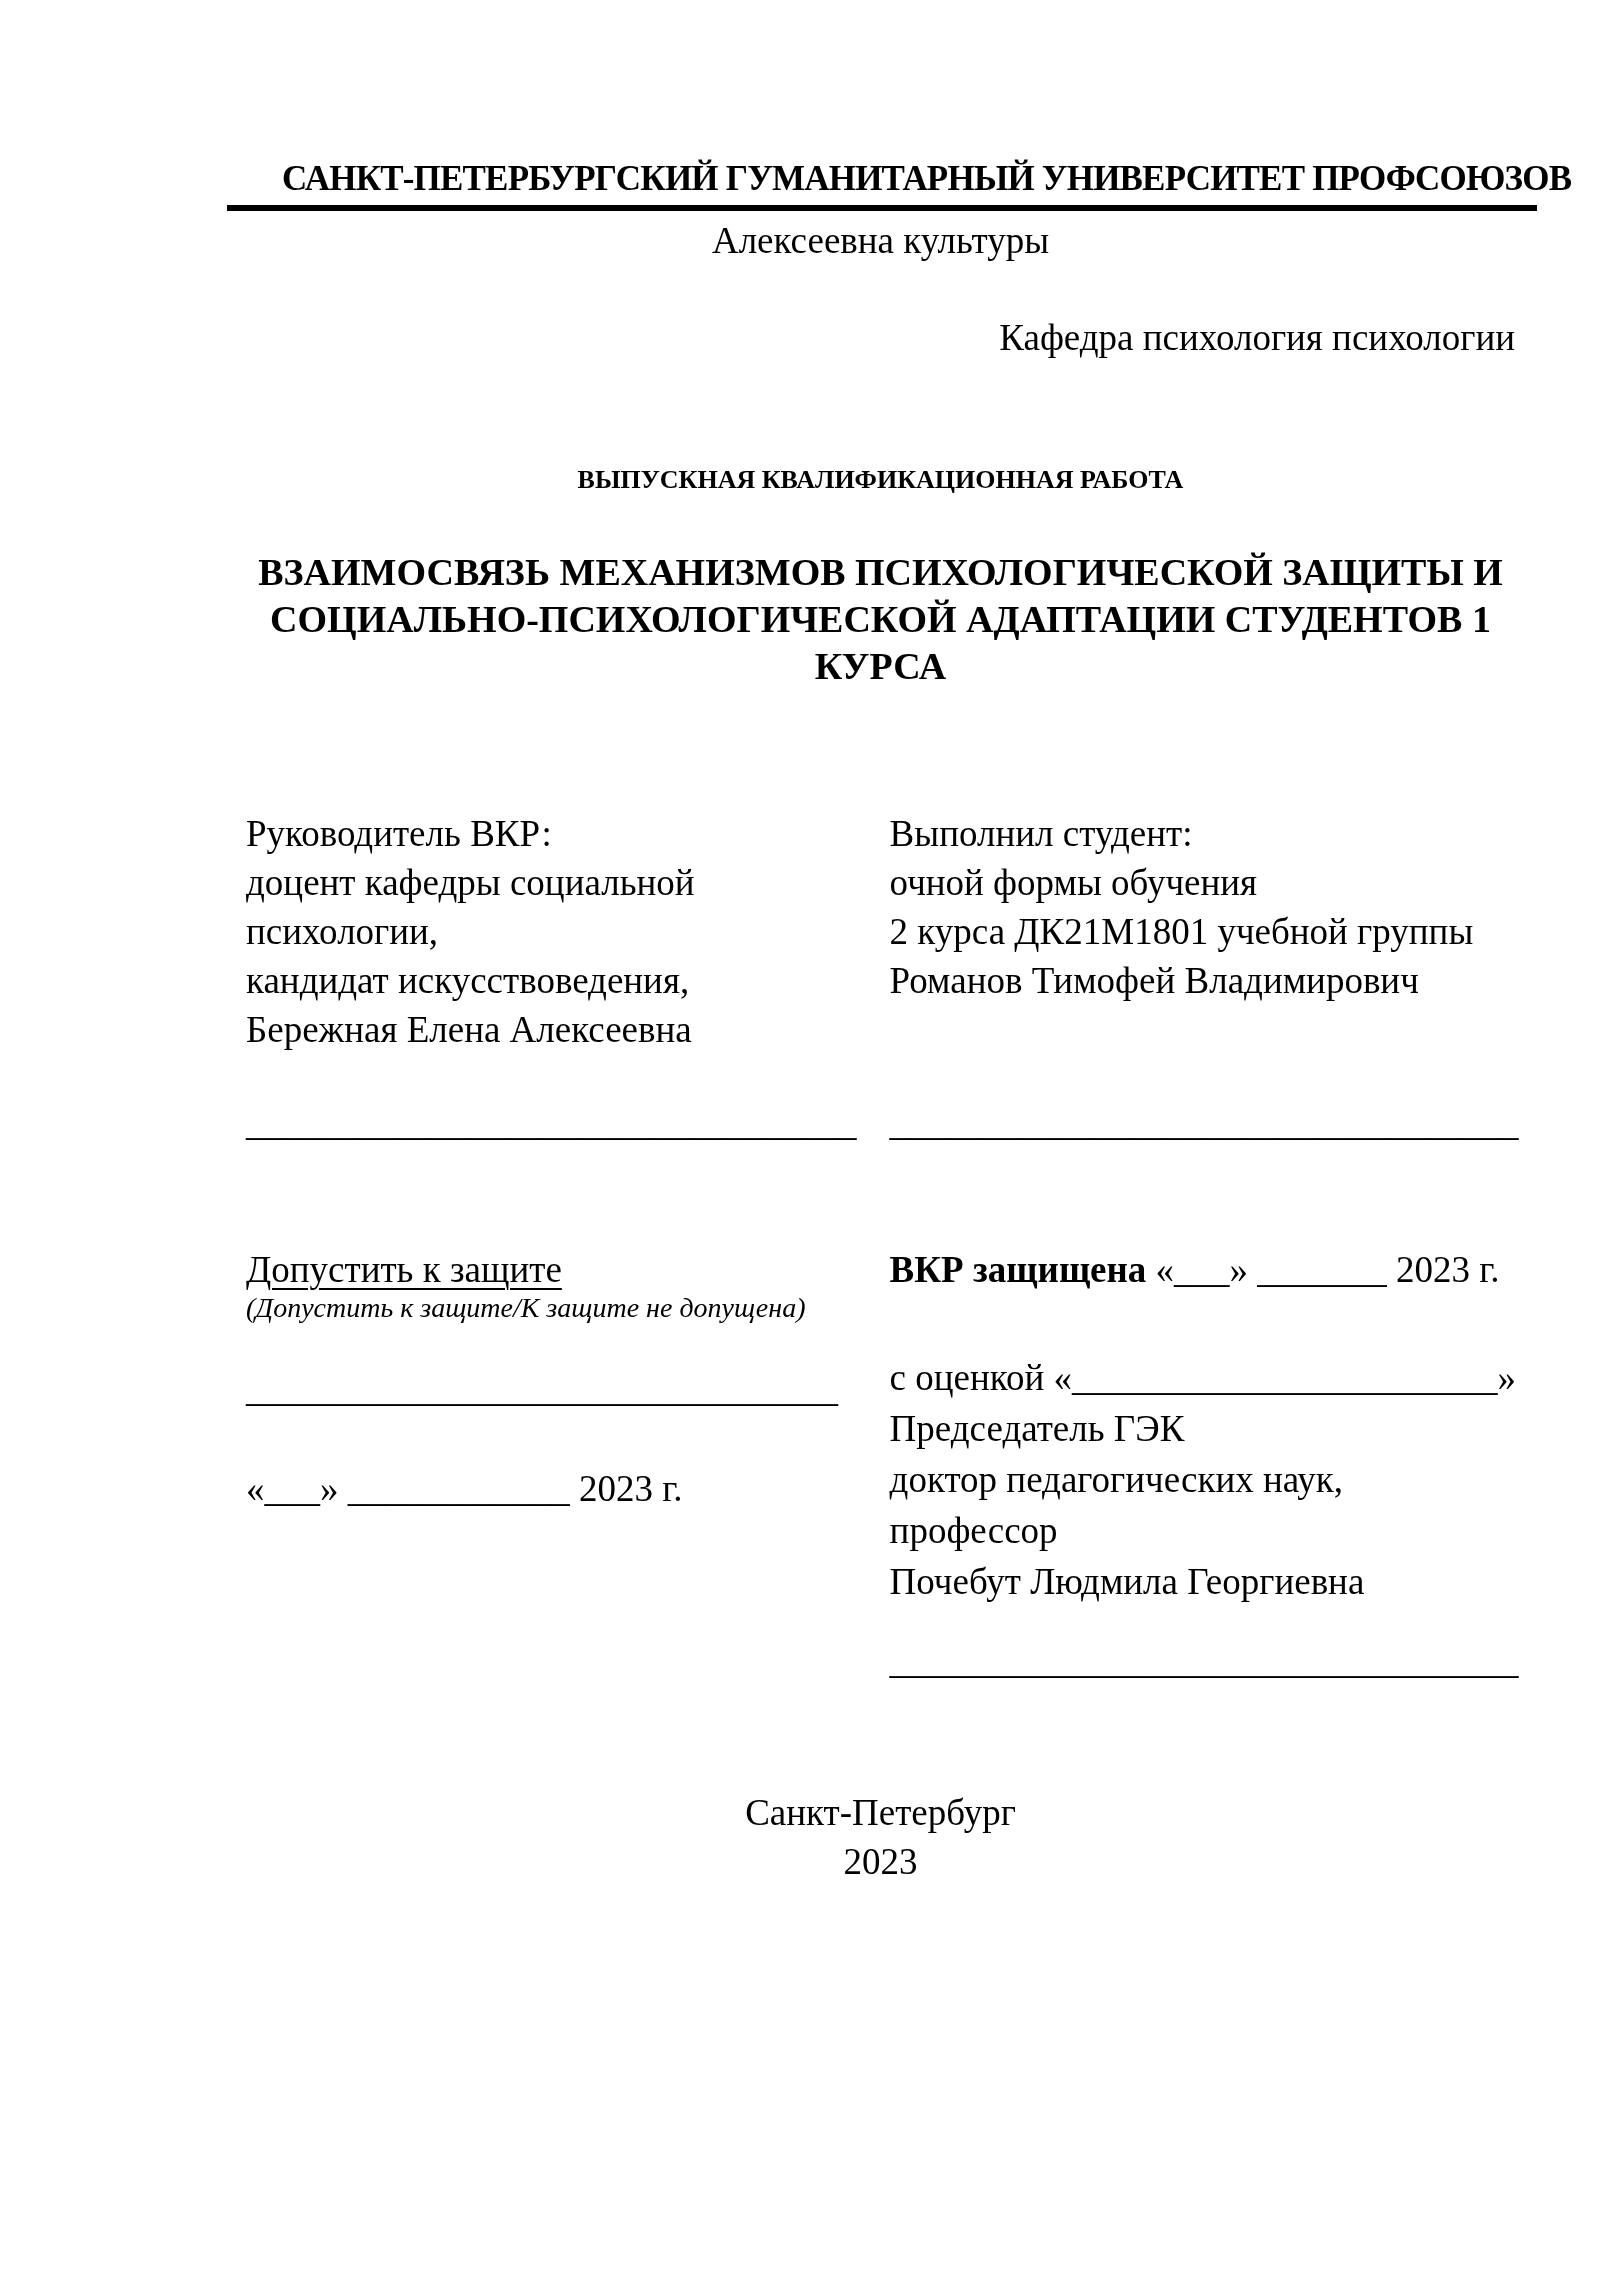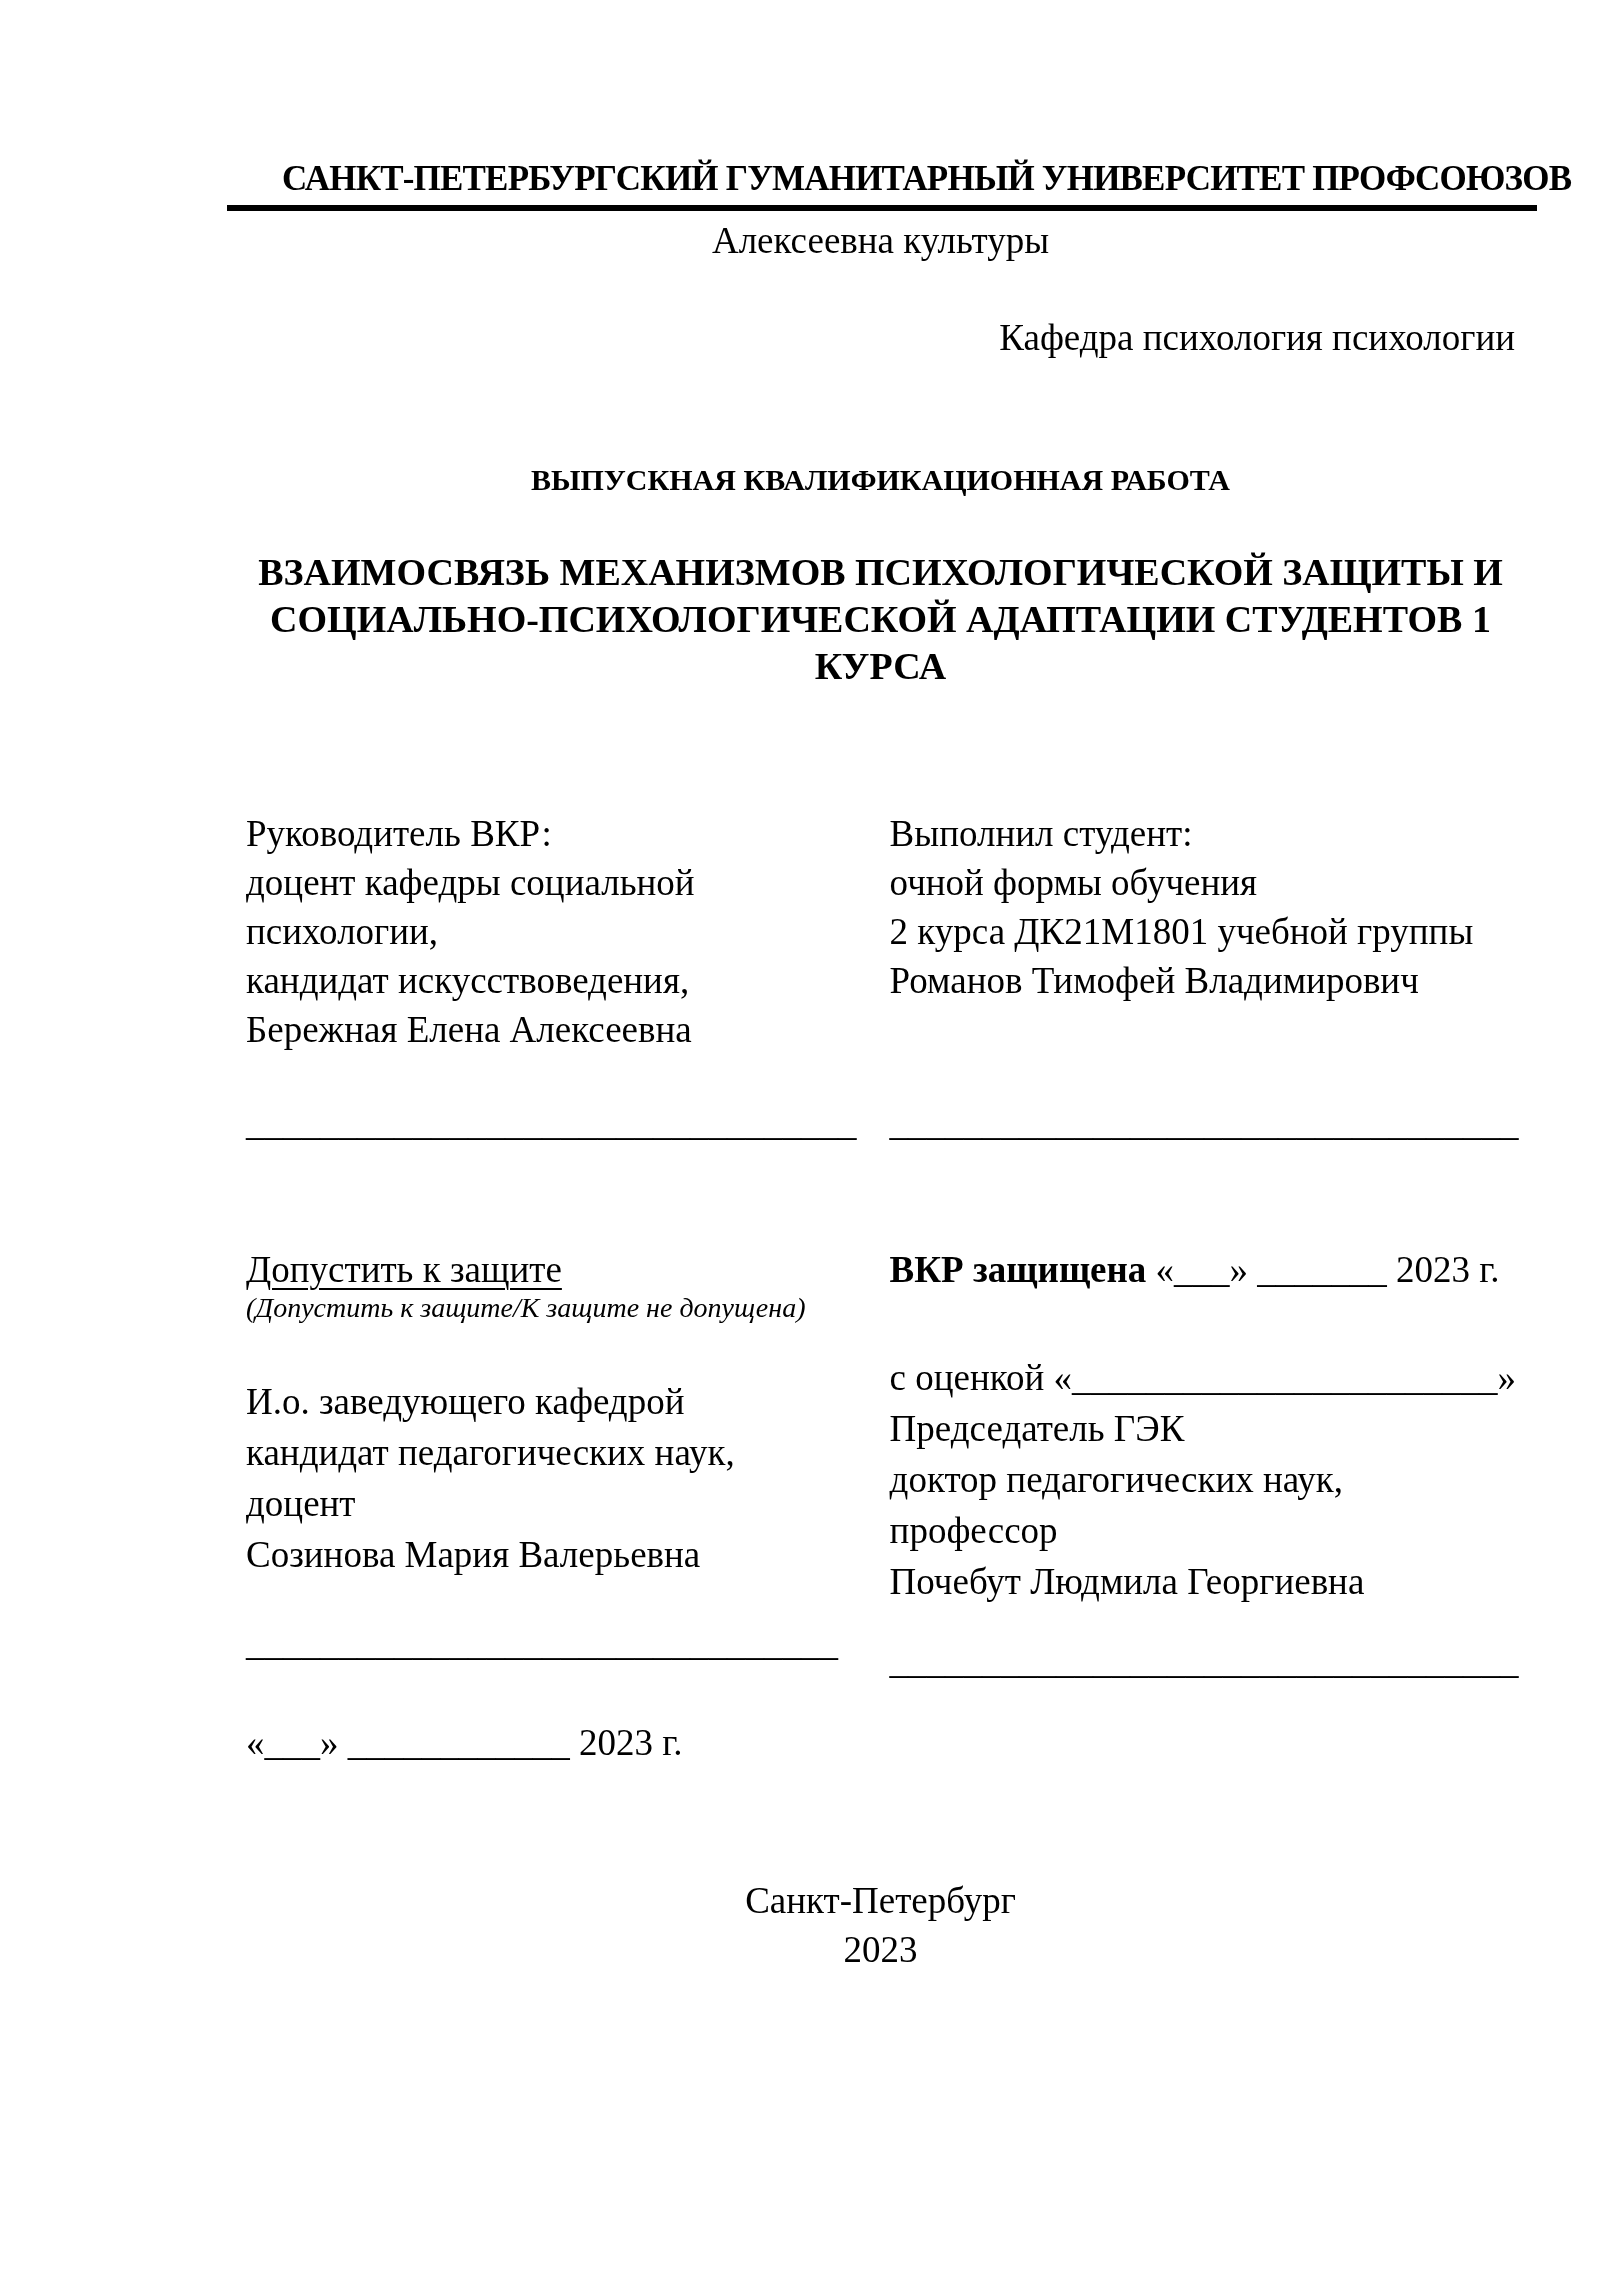--- a/index.html
+++ b/index.html
@@ -43,21 +43,21 @@
     text-align: center;
   }
   .department {
     margin-top: 53px;
     font-size: 37px;
     line-height: 44px;
     text-align: right;
   }
   .work-type {
     margin-top: 97px;
-    font-size: 30px;
+    font-size: 26px;
     font-weight: bold;
     line-height: 46px;
     text-align: center;
     white-space: nowrap;
   }
   .thesis-title {
     margin-top: 46px;
     font-size: 38px;
     font-weight: bold;
     line-height: 47px;
@@ -162,26 +162,20 @@
 
   <div class="sig-row">
     <div class="col-l sig-text">_________________________________</div>
     <div class="col-r sig-text">__________________________________</div>
   </div>
 
   <div class="approval">
     <div class="col-l">
       <div class="admit-heading">Допустить к защите</div>
       <div class="admit-note">(Допустить к защите/К защите не допущена)</div>
-      <div class="official-block">
-        <div>И.о. заведующего кафедрой</div>
-        <div>кандидат педагогических наук,</div>
-        <div>доцент</div>
-        <div>Созинова Мария Валерьевна</div>
-      </div>
       <div class="sig-line-2 sig-text">________________________________</div>
       <div class="head-date">«___» ____________ 2023 г.</div>
     </div>
 
     <div class="col-r">
       <div class="defense-line">
         <span class="b">ВКР защищена</span><span> «___» _______ 2023 г.</span>
       </div>
       <div class="grade-line">с оценкой «_______________________»</div>
       <div class="chair-block">

